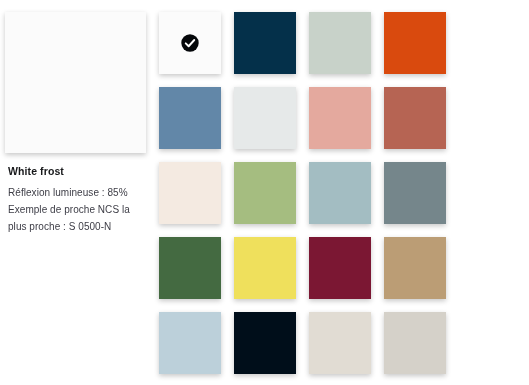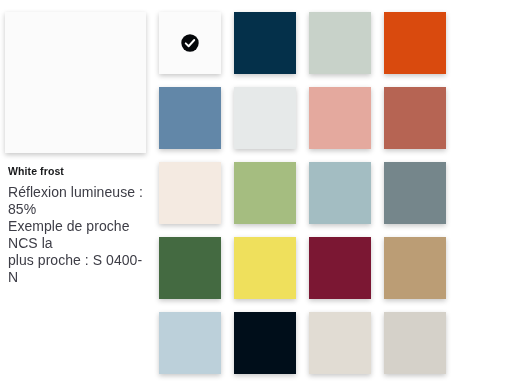--- a/index.html
+++ b/index.html
@@ -45,21 +45,21 @@
   #preview-title {
     font-size: 10.5px;
     font-weight: bold;
     color: #17181a;
     line-height: 14px;
     margin-bottom: 6px;
     letter-spacing: 0.1px;
   }
 
   .preview-line {
-    font-size: 14px;
+    font-size: 10px;
     color: #3d3d46;
     line-height: 17px;
     letter-spacing: 0.05px;
   }
 
   
   #swatch-grid {
     position: absolute;
     left: 159px;
     top: 12px;
@@ -99,21 +99,21 @@
 <div id="color-picker">
 
   <div id="preview-panel">
 
     <div id="preview-swatch" style="background: rgb(251, 251, 251);"></div>
 
     <div id="preview-info">
       <div id="preview-title">White frost</div>
       <div class="preview-line">Réflexion lumineuse : 85%</div>
       <div class="preview-line">Exemple de proche NCS la</div>
-      <div class="preview-line">plus proche : S 0400-N</div>
+      <div class="preview-line">plus proche : S 0500-N</div>
     </div>
   </div>
 
   <div id="swatch-grid">
       <div class="swatch-cell is-selected" title="White frost" style="background: rgb(251, 251, 251);">
         <span class="swatch-check"><svg viewBox="0 0 24 24" width="19" height="19">
             <circle cx="12" cy="12" r="11" fill="#05070a"></circle>
             <path d="M6.6 12.4 L10.3 16.1 L17.4 8.2" fill="none" stroke="#ffffff" stroke-width="2.4" stroke-linecap="round" stroke-linejoin="round"></path>
           </svg></span>
       </div>

